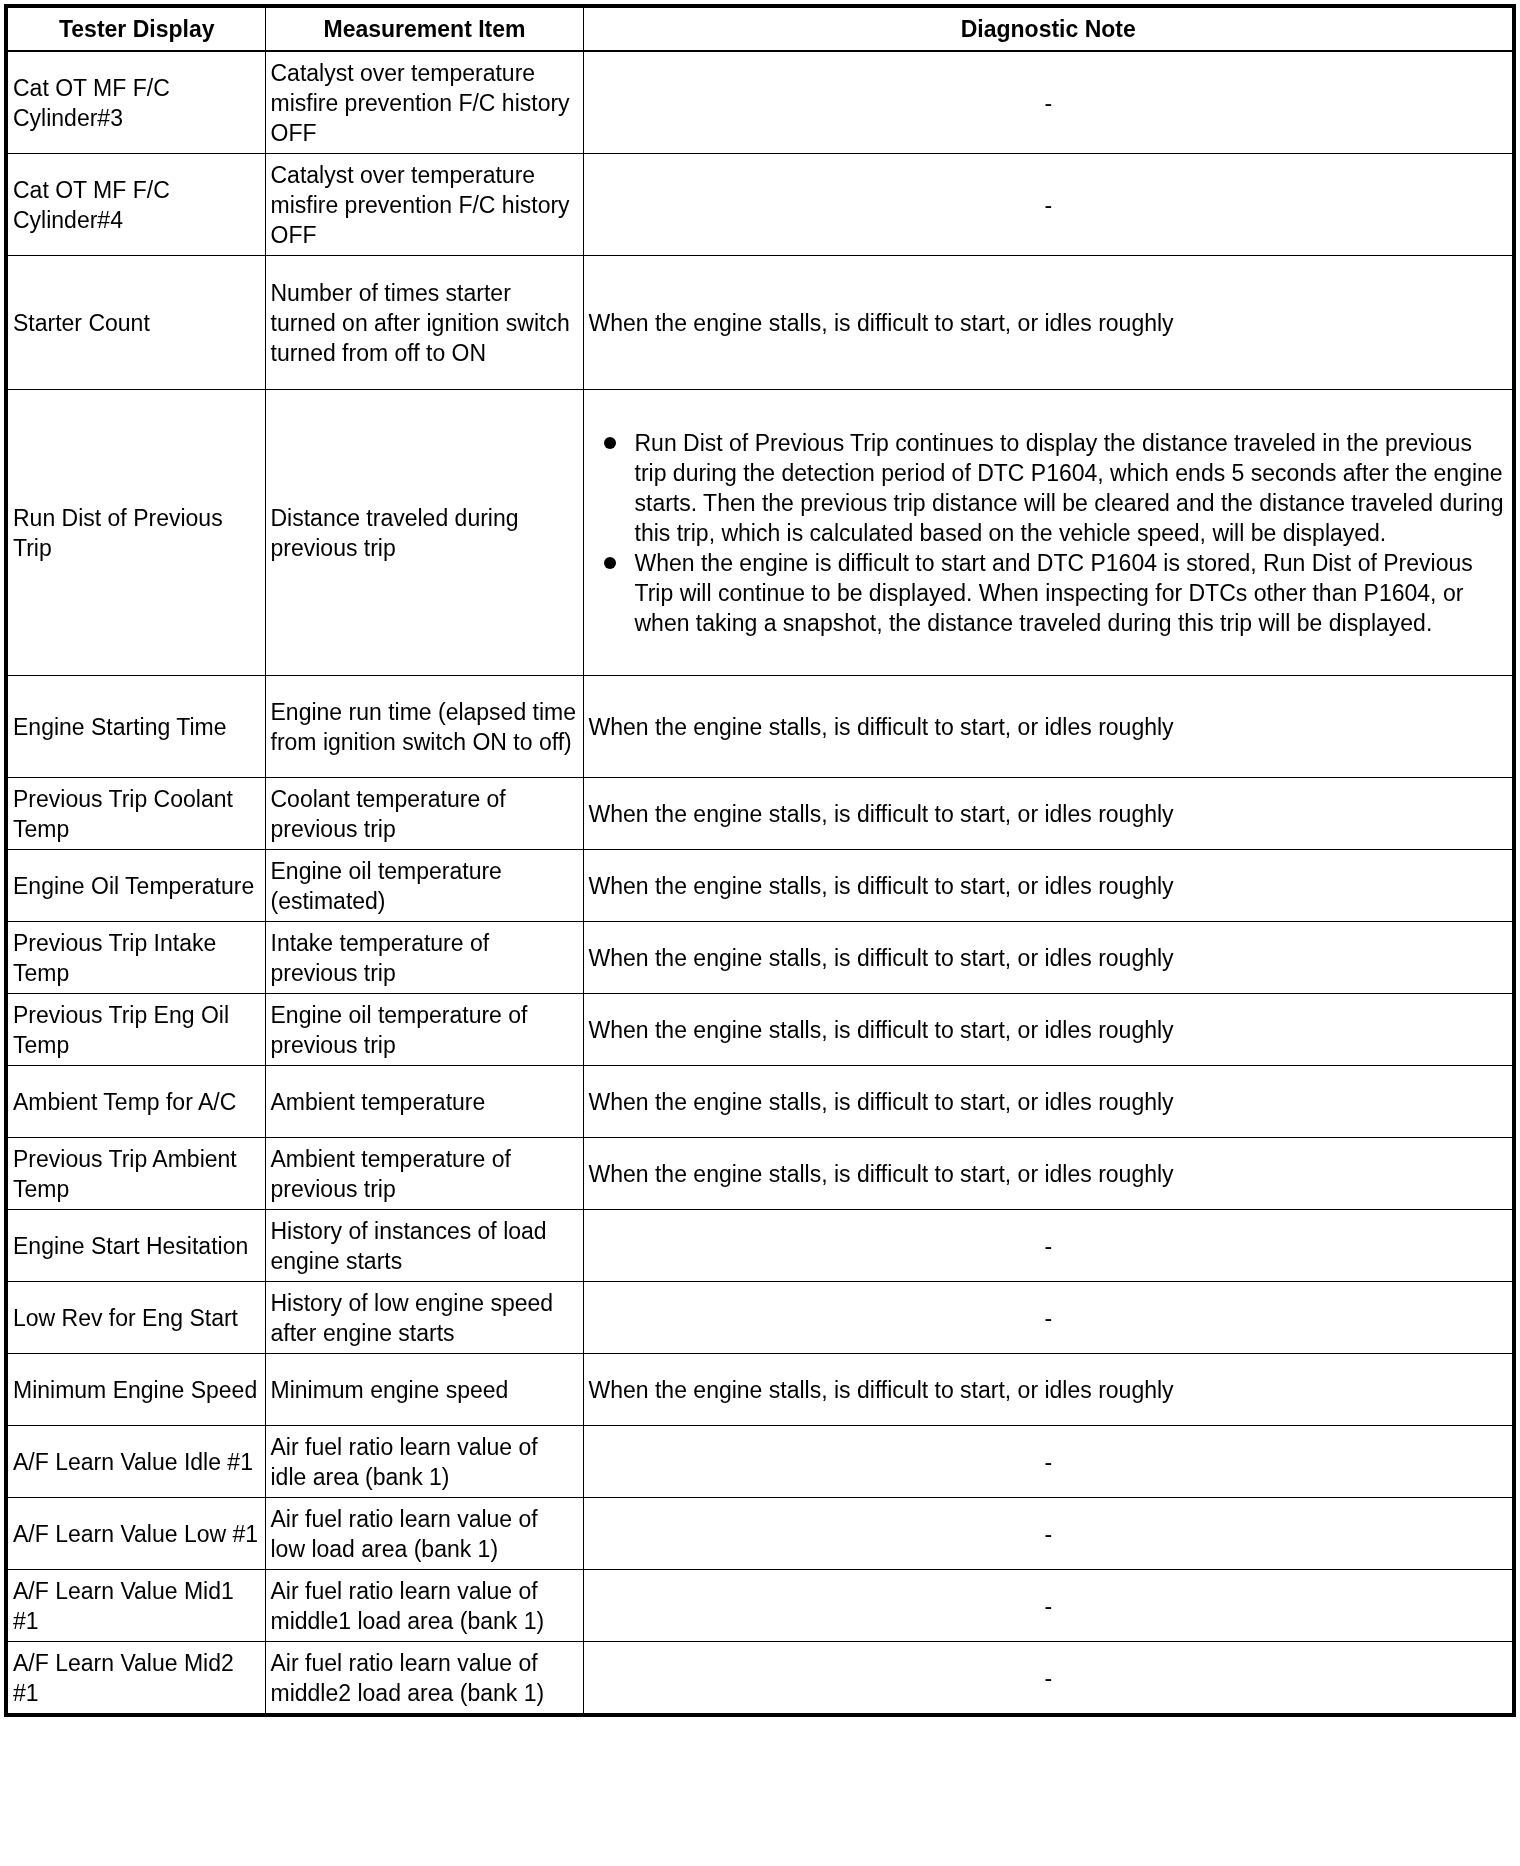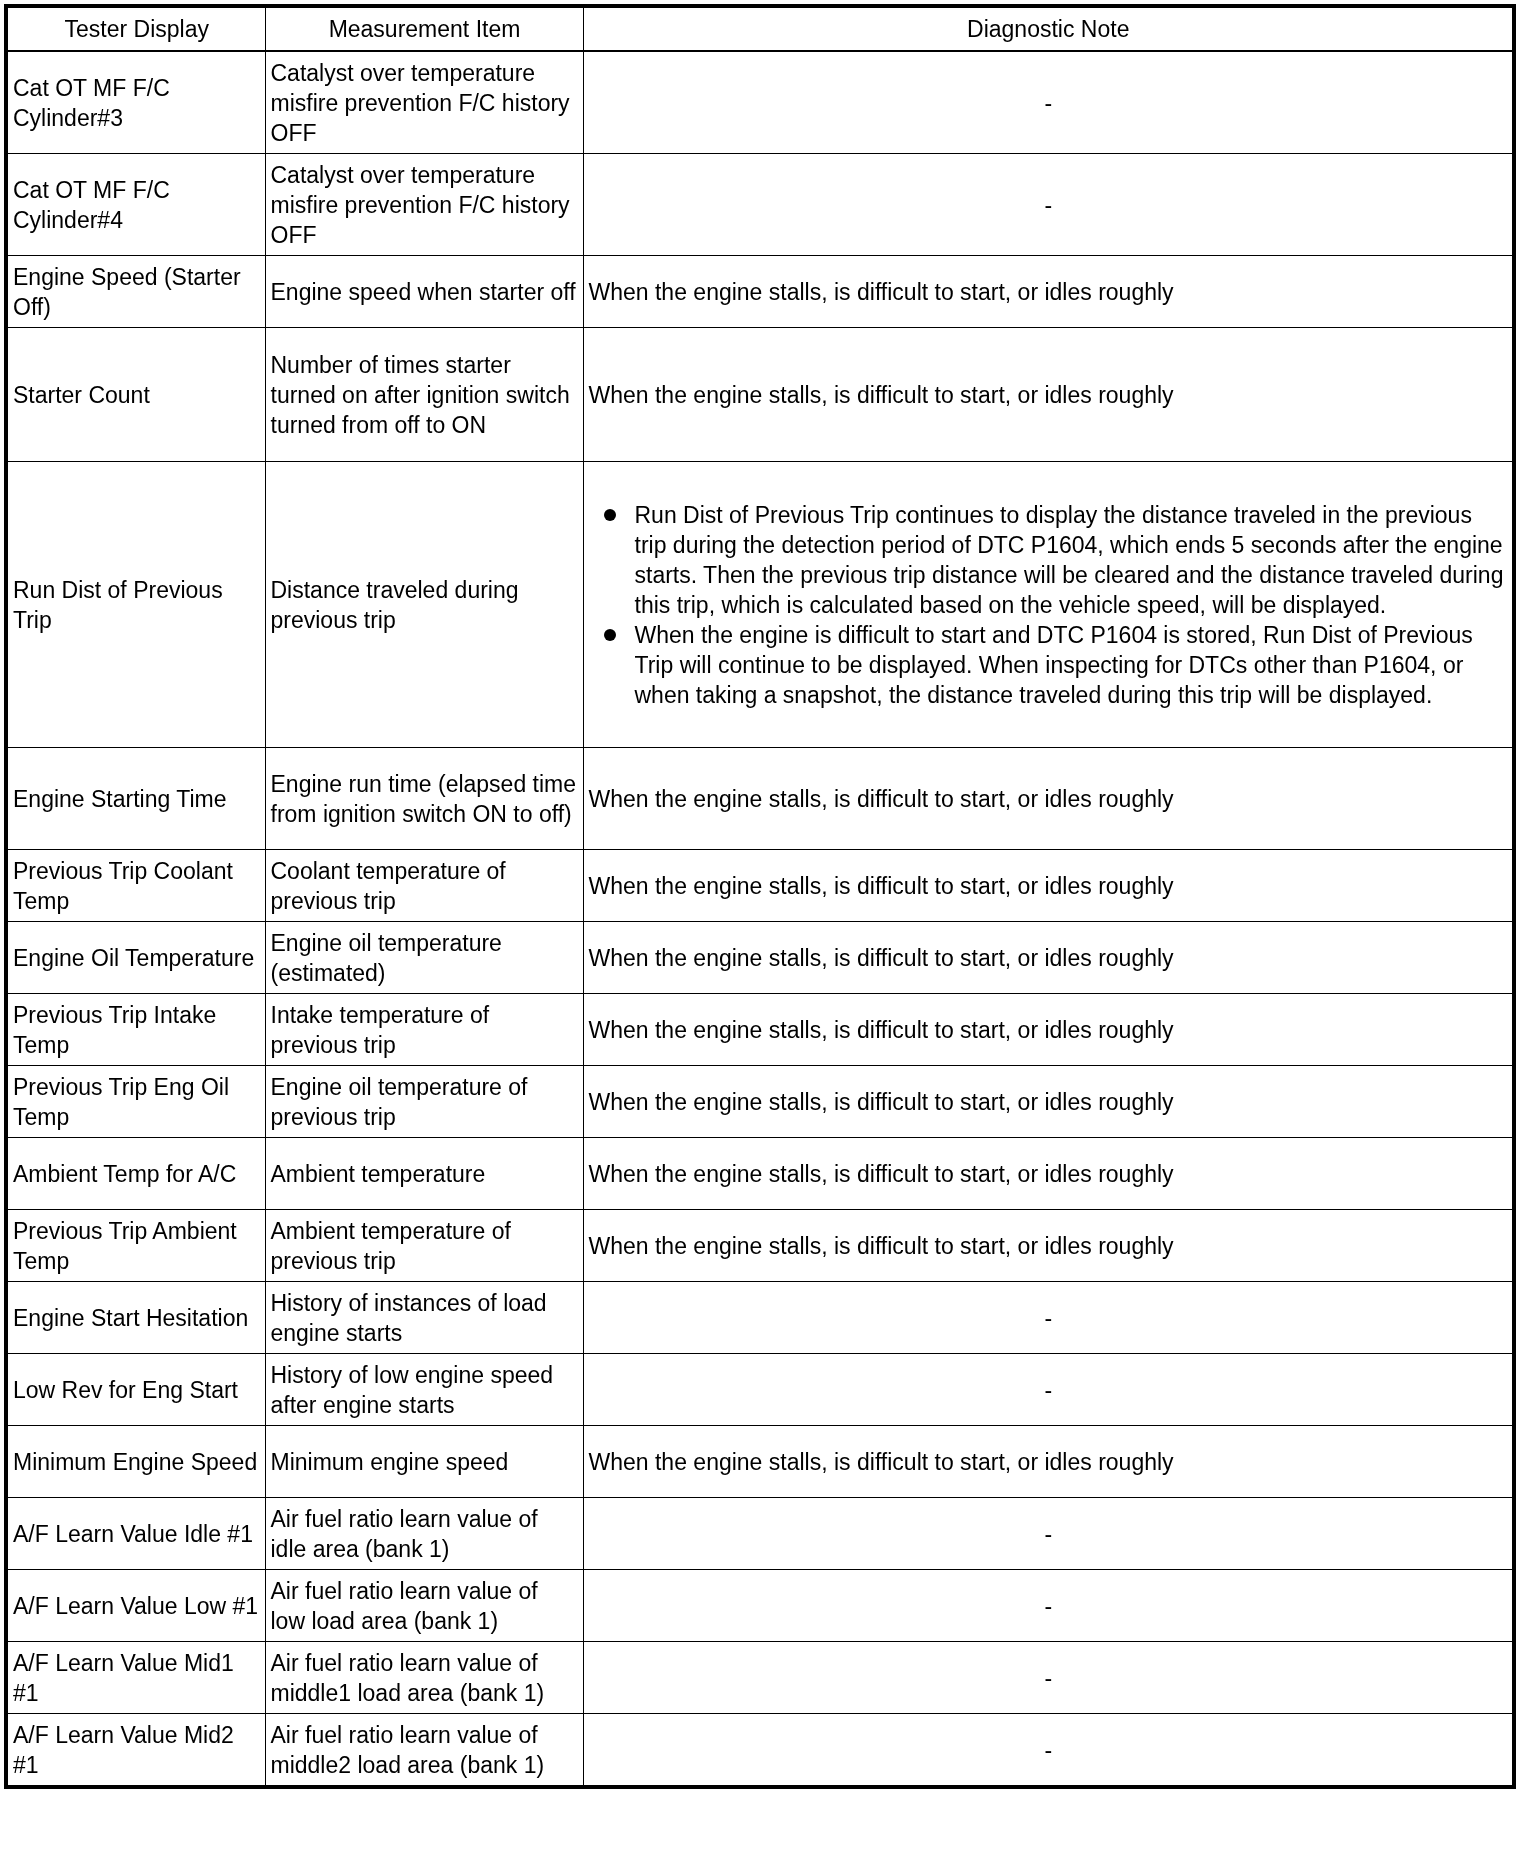--- a/index.html
+++ b/index.html
@@ -17,21 +17,21 @@
   }
   col.c1 { width: 259px; }
   col.c2 { width: 318px; }
   col.c3 { width: auto; }
   th, td {
     border: 1.5px solid #000;
     padding: 0 4px 0 5px;
     vertical-align: middle;
     text-align: left;
   }
-  th { font-weight: normal; text-align: center; height: 42px; }
+  th { font-weight: bold; text-align: center; height: 42px; }
   tr.h-header th { border-bottom: 2px solid #000; }
   td.note-dash { text-align: center; }
   tr.r3 td { height: 101px; }
   tr.r2 td { height: 71px; }
   tr.r4 td { height: 133px; }
   tr.r-big td { height: 285px; }
   ul.notes { margin: 0; padding: 0 0 0 46px; list-style: none; }
   ul.notes li { position: relative; }
   ul.notes li::before {
     content: "";
@@ -62,25 +62,20 @@
   <tbody>
     <tr class="r3">
       <td>Cat OT MF F/C Cylinder#3</td>
       <td>Catalyst over temperature misfire prevention F/C history OFF</td>
       <td class="note-dash">-</td>
     </tr>
     <tr class="r3">
       <td>Cat OT MF F/C Cylinder#4</td>
       <td>Catalyst over temperature misfire prevention F/C history OFF</td>
       <td class="note-dash">-</td>
-    </tr>
-    <tr class="r2">
-      <td>Engine Speed (Starter Off)</td>
-      <td>Engine speed when starter off</td>
-      <td>When the engine stalls, is difficult to start, or idles roughly</td>
     </tr>
     <tr class="r4">
       <td>Starter Count</td>
       <td>Number of times starter turned on after ignition switch turned from off to ON</td>
       <td>When the engine stalls, is difficult to start, or idles roughly</td>
     </tr>
     <tr class="r-big">
       <td>Run Dist of Previous Trip</td>
       <td>Distance traveled during previous trip</td>
       <td>

